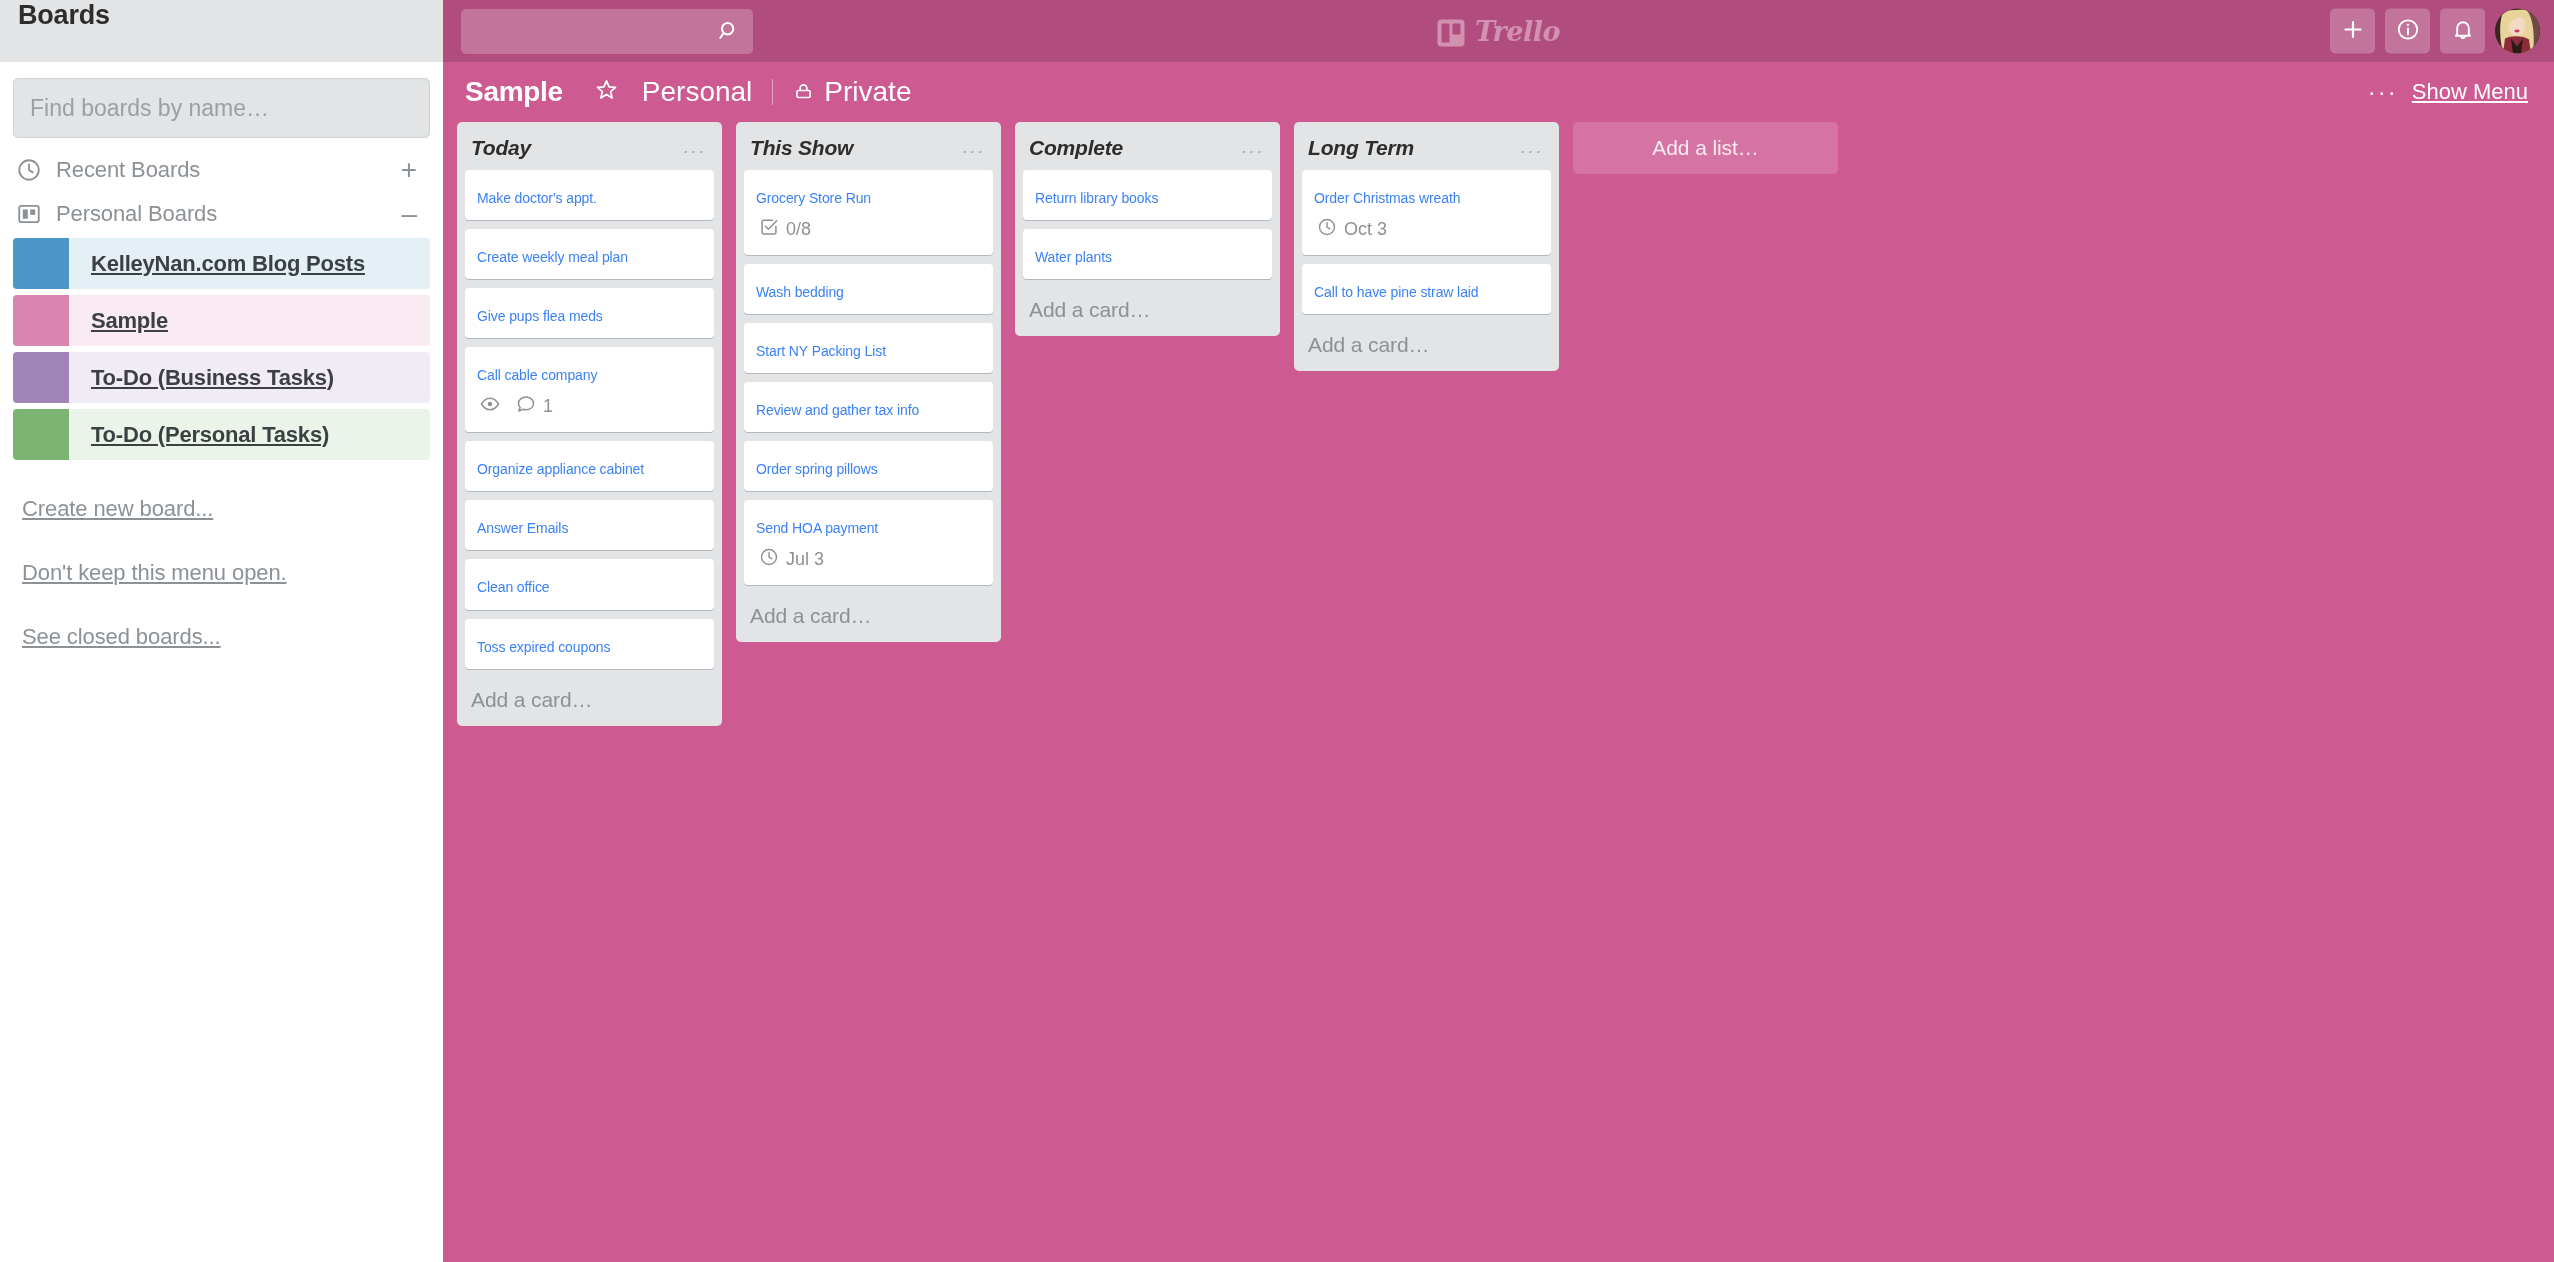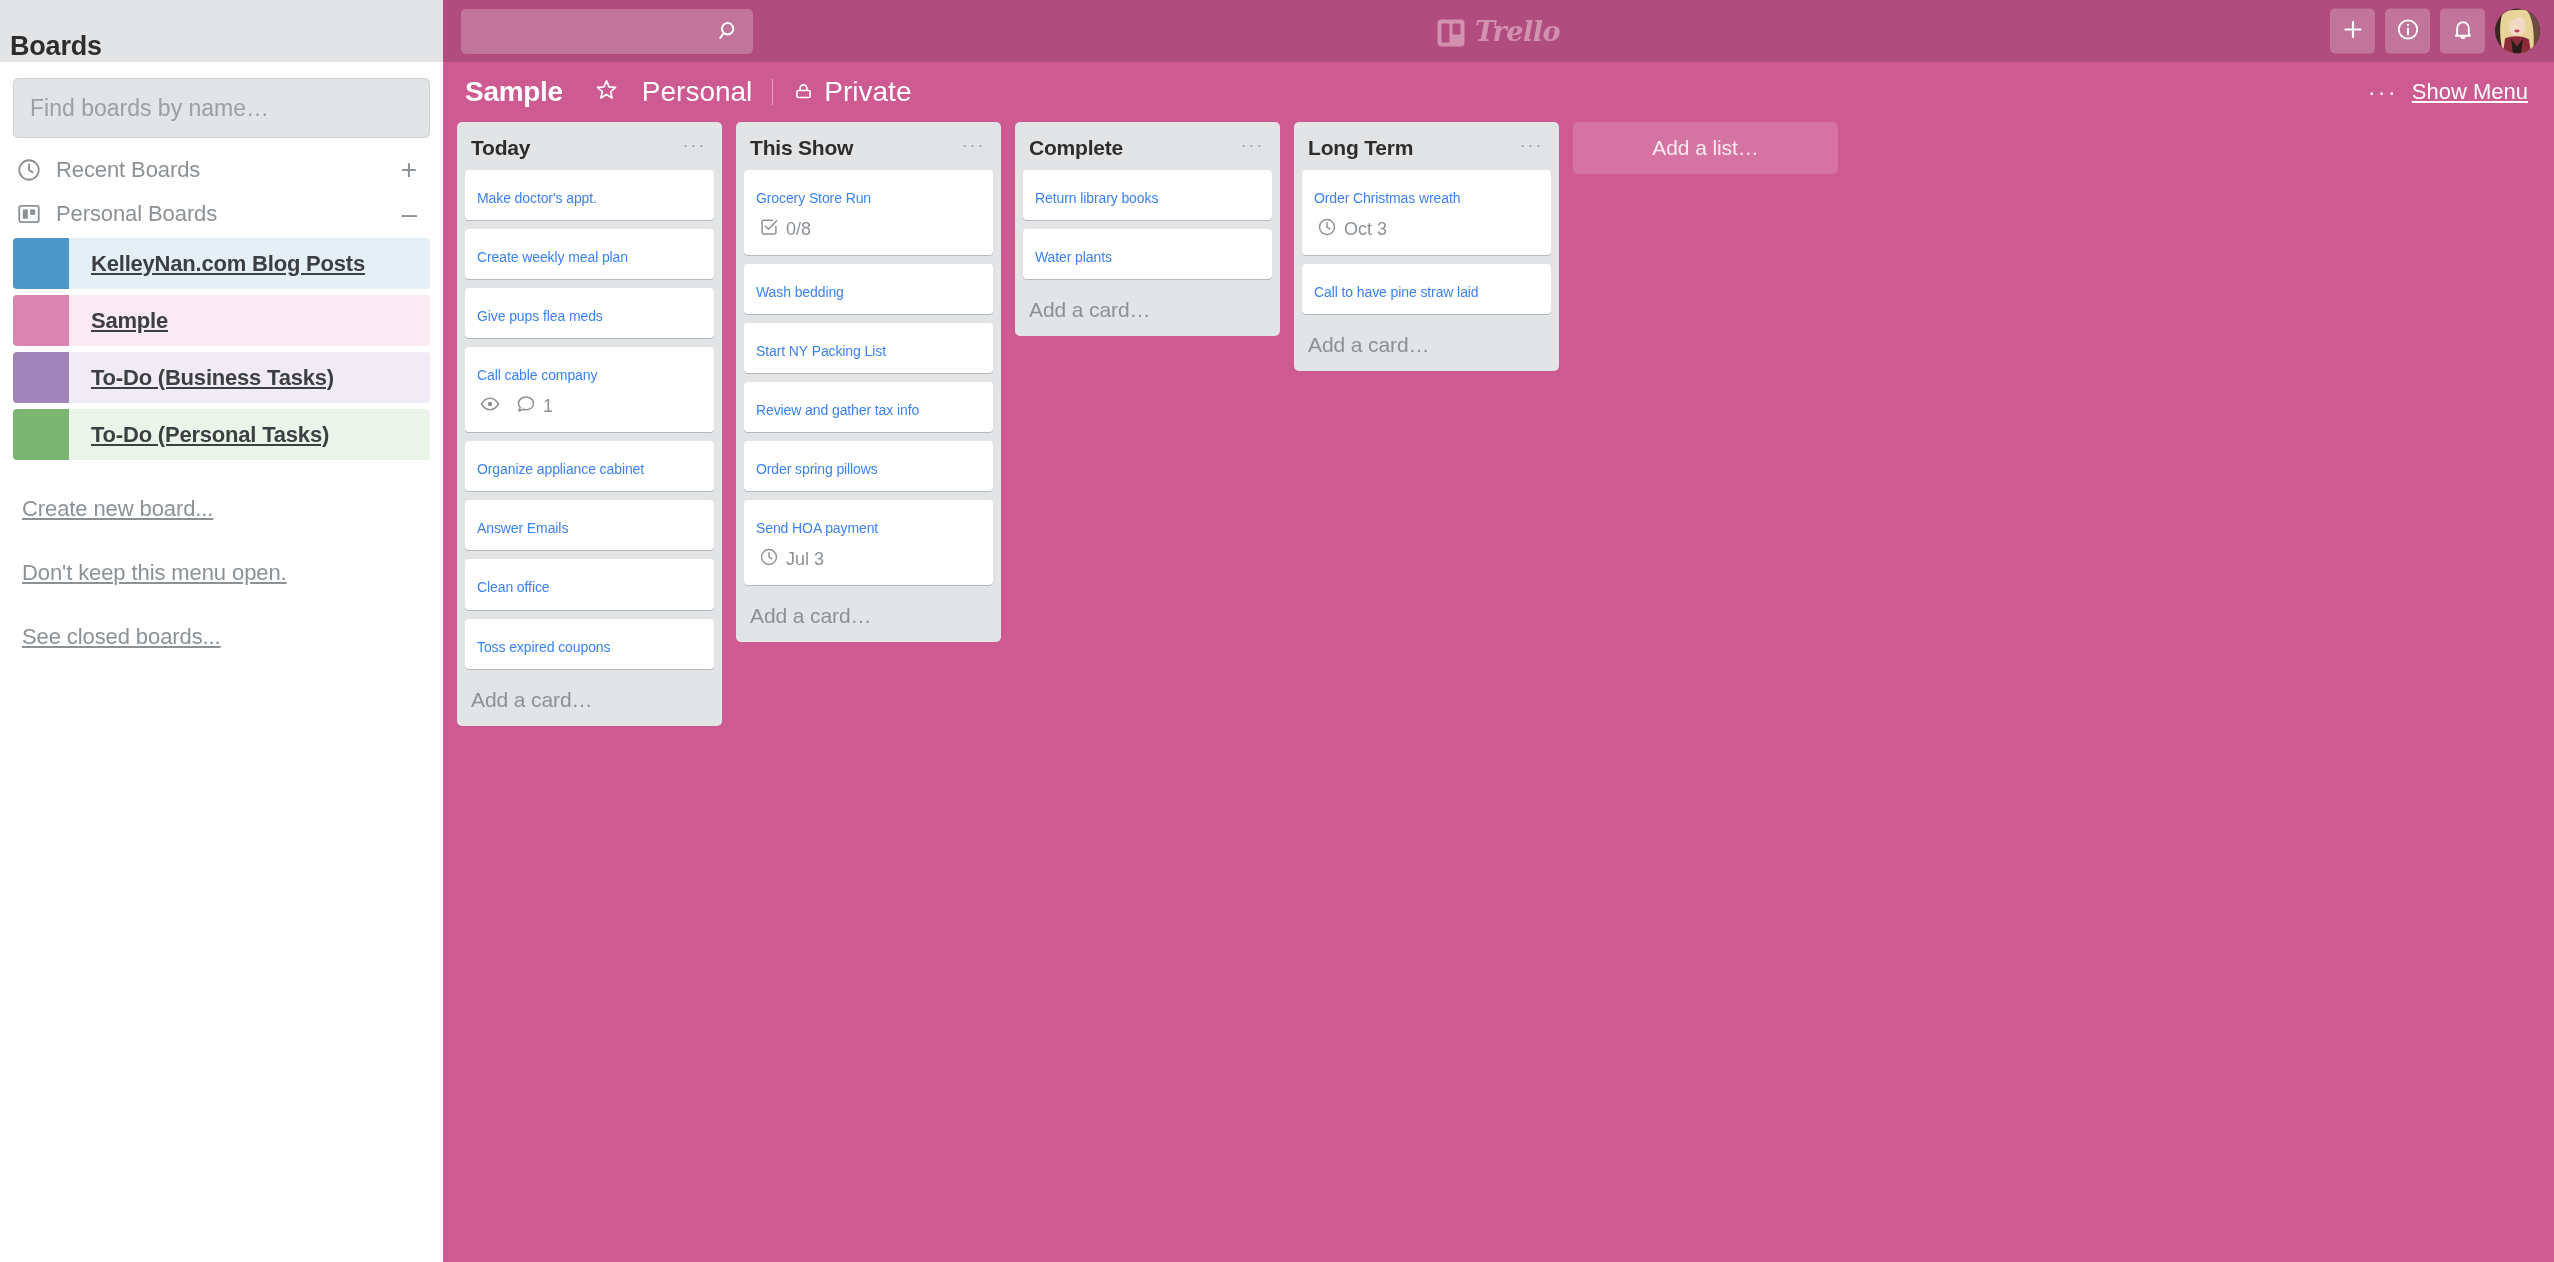--- a/index.html
+++ b/index.html
@@ -28,22 +28,22 @@
     display: flex;
     flex-direction: column;
     position: relative;
     z-index: 5;
   }
 
   .sidebar-header {
     height: 62px;
     background: #E2E4E6;
     display: flex;
-    align-items: flex-end;
-    padding: 0 10px;
+    align-items: flex-start;
+    padding: 0 18px;
     flex: 0 0 62px;
   }
   .sidebar-header .title {
     font-size: 27px;
     font-weight: bold;
     color: #2d2d2d;
     letter-spacing: -0.2px;
   }
 
   .sidebar-search-wrap {
@@ -286,22 +286,23 @@
     margin-right: 14px;
     background: #E2E4E6;
     border-radius: 5px;
     padding: 0 0 6px 0;
     max-height: 100%;
     display: flex;
     flex-direction: column;
   }
   .list-header {
     display: flex;
-    align-items: flex-start;
+    align-items: flex-end;
     padding: 14px 14px 10px 14px;
+    font-style: italic;
   }
   .list-title {
     flex: 1;
     font-size: 21px;
     font-weight: bold;
     color: #2d2d2d;
     letter-spacing: -0.2px;
   }
   .list-dots {
     color: #a5aaae;

